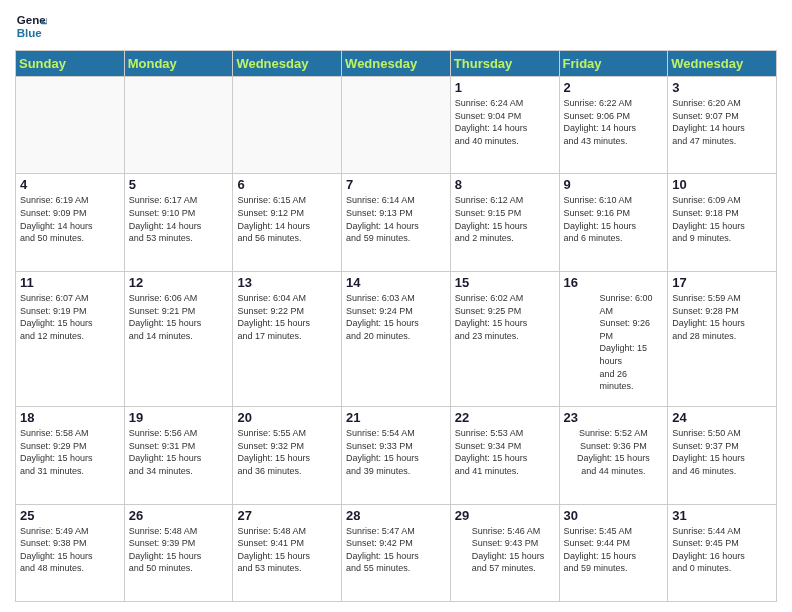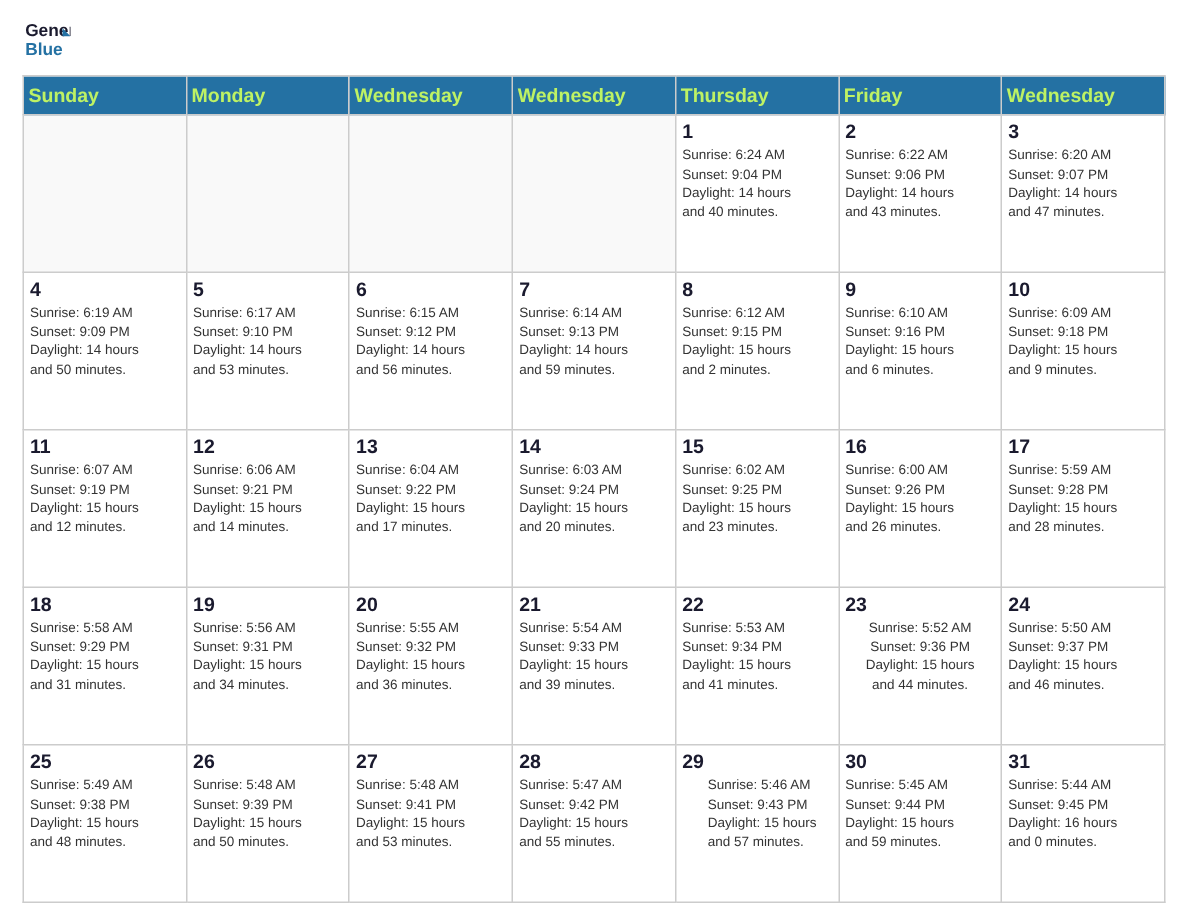--- a/index.html
+++ b/index.html
@@ -233,21 +233,21 @@
           </td>
           <td>
             <div class="day-num">15</div>
             <div class="day-info" style="white-space: pre-line;">Sunrise: 6:02 AM
 Sunset: 9:25 PM
 Daylight: 15 hours
 and 23 minutes.</div>
           </td>
           <td>
             <div class="day-num">16</div>
-            <div class="day-info" style="white-space: pre-line;">Sunrise: 6:00 AM
+            <div class="day-info" style="white-space: pre-line; margin-left: 36px;">Sunrise: 6:00 AM
 Sunset: 9:26 PM
 Daylight: 15 hours
 and 26 minutes.</div>
           </td>
           <td>
             <div class="day-num">17</div>
             <div class="day-info" style="white-space: pre-line;">Sunrise: 5:59 AM
 Sunset: 9:28 PM
 Daylight: 15 hours
 and 28 minutes.</div>

